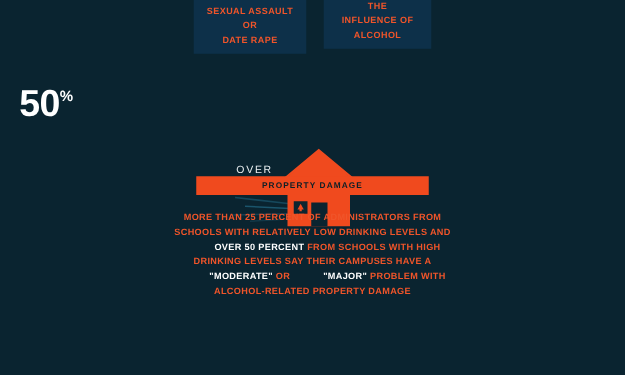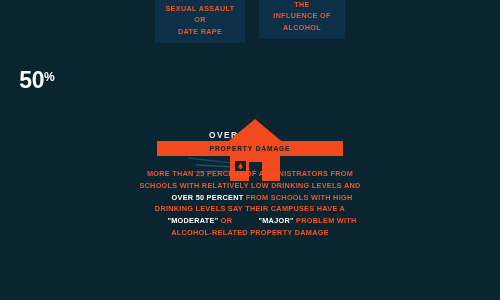--- a/index.html
+++ b/index.html
@@ -50,25 +50,25 @@
   
   .house-block {
     position: absolute;
     left: 0;
     top: 58px;
     width: 500px;
     height: 72px;
   }
   .over-label {
     position: absolute;
-    left: 209px;
+    left: 189px;
     top: 72px;
     color: #e8eef0;
     font-size: 8.4px;
-    font-weight: bold;
+    font-weight: normal;
     letter-spacing: 1.4px;
   }
   .speed-lines {
     position: absolute;
     left: 186px;
     top: 96px;
     width: 54px;
     height: 26px;
   }
   .house-wrap {
@@ -86,21 +86,21 @@
     height: 64px;
     display: flex;
     align-items: flex-start;
     justify-content: center;
     padding-top: 11px;
     box-sizing: border-box;
     pointer-events: none;
   }
   .house-pct .num {
     color: #ffffff;
-    font-size: 23px;
+    font-size: 30px;
     font-weight: bold;
     letter-spacing: -0.5px;
     line-height: 1;
   }
   .house-pct .sym {
     color: #ffffff;
     font-size: 12px;
     font-weight: bold;
     line-height: 1;
     margin-top: 2px;

